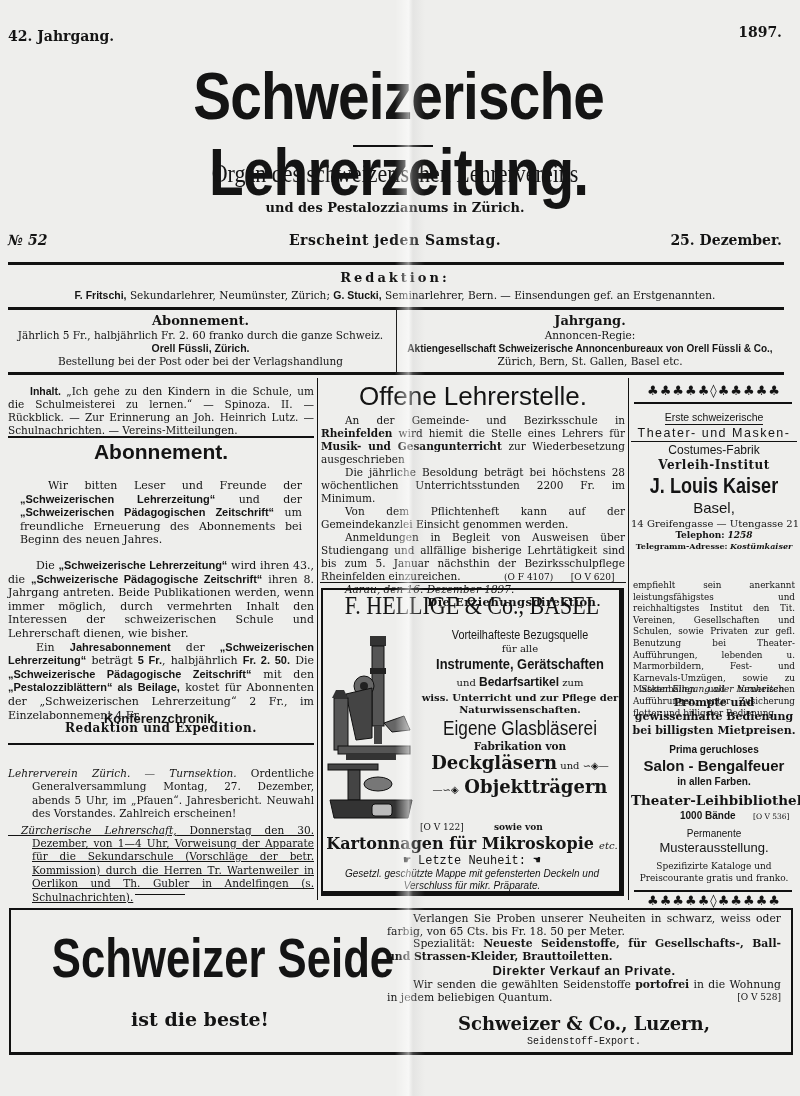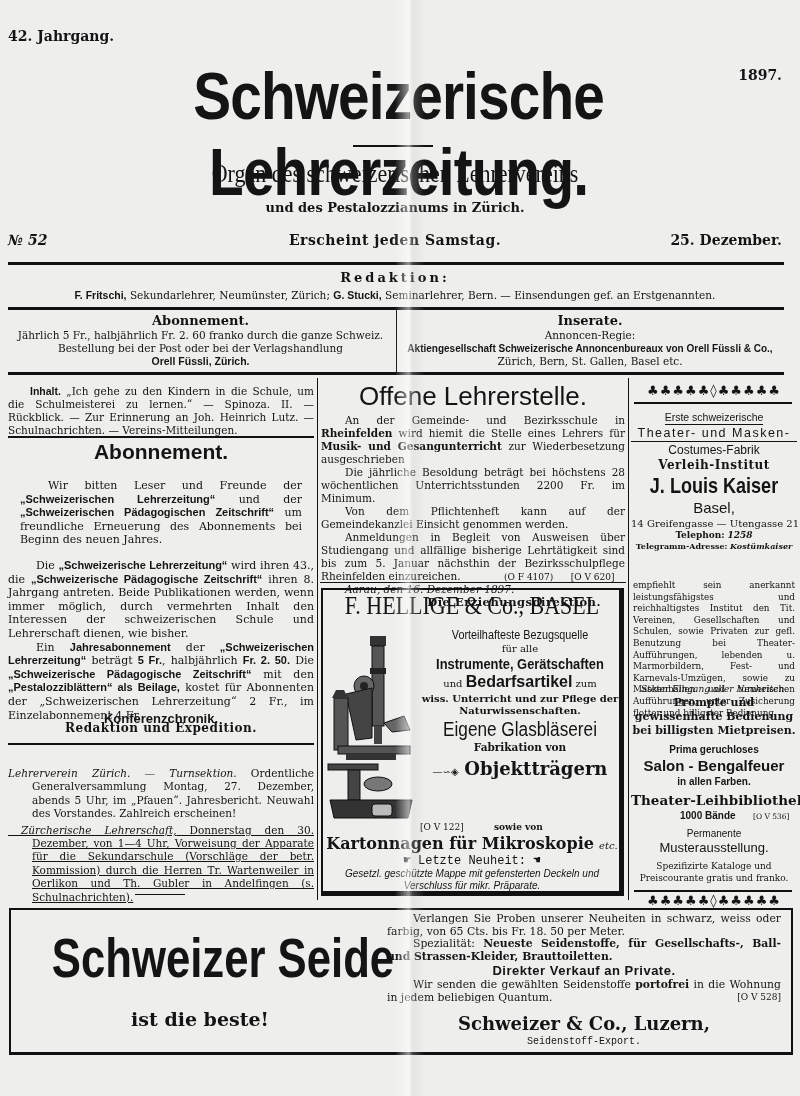--- a/index.html
+++ b/index.html
@@ -21,21 +21,21 @@
   .serif { font-family: "Liberation Serif", "DejaVu Serif", serif; }
   .mono { font-family: "Liberation Mono", "DejaVu Sans Mono", monospace; }
   .b { font-weight: bold; }
   .i { font-style: italic; }
   .center { text-align: center; }
   .justify { text-align: justify; }
   .rule { position: absolute; background: #111; }
 
   
   .jahrgang { left: 8px; top: 28px; font-size: 14px; font-weight: bold; }
-  .year { right: 18px; top: 24px; font-size: 14px; font-weight: bold; margin-top: 43px; }
+  .year { right: 18px; top: 24px; font-size: 14px; font-weight: bold; }
   .masthead {
     left: 0; top: 58px; width: 800px; text-align: center;
     font-family: "Liberation Sans Narrow", "Liberation Sans", sans-serif;
     font-weight: bold; font-size: 66px; letter-spacing: -1px;
     transform: scaleX(0.86); transform-origin: 390px 0; line-height: 76px;
   }
   .subtitle { left: 0; top: 160px; width: 790px; text-align: center; font-size: 25px; transform: scaleX(0.88); transform-origin: 395px 0; }
   .subtitle2 { left: 0; top: 200px; width: 790px; text-align: center; font-size: 13px; font-weight: bold; }
   .issue-no { left: 8px; top: 232px; font-size: 14px; font-weight: bold; font-style: italic; }
   .appears { left: 0; top: 232px; width: 790px; text-align: center; font-size: 14px; font-weight: bold; letter-spacing: 0.5px; }
@@ -73,26 +73,26 @@
     <span class="sans b">F. Fritschi,</span>
     <span>Sekundarlehrer, Neumünster, Zürich;</span>
     <span class="sans b">G. Stucki,</span>
     <span>Seminarlehrer, Bern. — Einsendungen gef. an Erstgenannten.</span>
   </div>
   <div class="rule" style="left:8px;top:307px;width:776px;height:3px;"></div>
 
   <div class="abs center" style="left:8px;top:313px;width:385px;">
     <div class="b" style="font-size:13px;line-height:16px;">Abonnement.</div>
     <div class="small">Jährlich 5 Fr., halbjährlich Fr. 2. 60 franko durch die ganze Schweiz.</div>
+    <div class="small sans b">Orell Füssli, Zürich.</div>
     <div class="small">Bestellung bei der Post oder bei der Verlagshandlung</div>
-    <div class="small sans b">Orell Füssli, Zürich.</div>
   </div>
   <div class="rule" style="left:396px;top:310px;width:1px;height:62px;"></div>
   <div class="abs center" style="left:398px;top:313px;width:384px;">
-    <div class="b" style="font-size:13px;line-height:16px;">Inserate.</div>
+    <div class="b" style="font-size:13px;line-height:16px;">Jahrgang.</div>
     <div class="small">Annoncen-Regie:</div>
     <div class="small sans b" style="font-size:10px;">Aktiengesellschaft Schweizerische Annoncenbureaux von Orell Füssli &amp; Co.,</div>
     <div class="small">Zürich, Bern, St. Gallen, Basel etc.</div>
   </div>
   <div class="rule" style="left:8px;top:372px;width:776px;height:3px;"></div>
 
   <div class="abs small justify" style="left:8px;top:385px;width:306px;">
     <span class="sans b" style="margin-left:22px;">Inhalt.</span>
     <span>„Ich gehe zu den Kindern in die Schule, um die Schulmeisterei zu lernen.“ — Spinoza. II. — Rückblick. — Zur Erinnerung an Joh. Heinrich Lutz. — Schulnachrichten. — Vereins-Mitteilungen.</span>
   </div>
@@ -148,25 +148,26 @@
     <rect x="22" y="142" width="12" height="30" fill="#444" stroke="#111"></rect>
     <ellipse cx="52" cy="156" rx="14" ry="7" fill="#777" stroke="#111"></ellipse>
     <path d="M4 172 L86 172 L82 190 L8 190 Z" fill="#333" stroke="#111"></path>
     <rect x="46" y="176" width="20" height="12" rx="3" fill="#bbb" stroke="#111"></rect>
   </svg>
 
   <div class="abs center" style="left:418px;top:628px;width:204px;">
     <div class="sans" style="font-size:12px;line-height:15px;transform:scaleX(0.9);">Vorteilhafteste Bezugsquelle</div>
     <div style="font-size:10px;line-height:12px;">für alle</div>
     <div class="sans b" style="font-size:15px;line-height:18px;white-space:nowrap;transform:scaleX(0.86);">Instrumente, Gerätschaften</div>
-    <div style="font-size:10px;line-height:18px;white-space:nowrap;"><span>und</span> <span class="sans b" style="font-size:16px;">Bedarfsartikel</span> <span>zum</span></div>
+    <div style="font-size:10px;line-height:18px;white-space:nowrap;"><span>und</span> <span class="sans b" style="font-size:12px;">Bedarfsartikel</span> <span>zum</span></div>
     <div class="b" style="font-size:10px;line-height:12px;">wiss. Unterricht und zur Pflege der Naturwissenschaften.</div>
     <div class="sans" style="font-size:20px;line-height:24px;white-space:nowrap;transform:scaleX(0.86);">Eigene Glasbläserei</div>
     <div class="b" style="font-size:10.5px;line-height:13px;">Fabrikation von</div>
-    <div style="font-size:18px;line-height:30px;white-space:nowrap;"><span style="font-size:10px;">—∽◈</span> <span class="b">Objektträgern</span></div>
+    <div style="font-size:10px;line-height:20px;white-space:nowrap;"><span class="b" style="font-size:18px;">Deckgläsern</span> <span>und</span> <span>∽◈—</span></div>
+    <div style="font-size:18px;line-height:22px;white-space:nowrap;"><span style="font-size:10px;">—∽◈</span> <span class="b">Objektträgern</span></div>
   </div>
   <div class="abs tiny" style="left:420px;top:822px;">[O V 122]</div>
   <div class="abs tiny b" style="left:494px;top:822px;">sowie von</div>
   <div class="abs center" style="left:323px;top:834px;width:298px;white-space:nowrap;">
     <span class="b" style="font-size:16px;">Kartonnagen für Mikroskopie</span> <span class="i" style="font-size:10px;">etc.</span>
   </div>
   <div class="abs center mono" style="left:323px;top:853px;width:298px;font-size:12px;">
     <span>☛</span>
     <span>Letzte Neuheit:</span>
     <span>☚</span>

